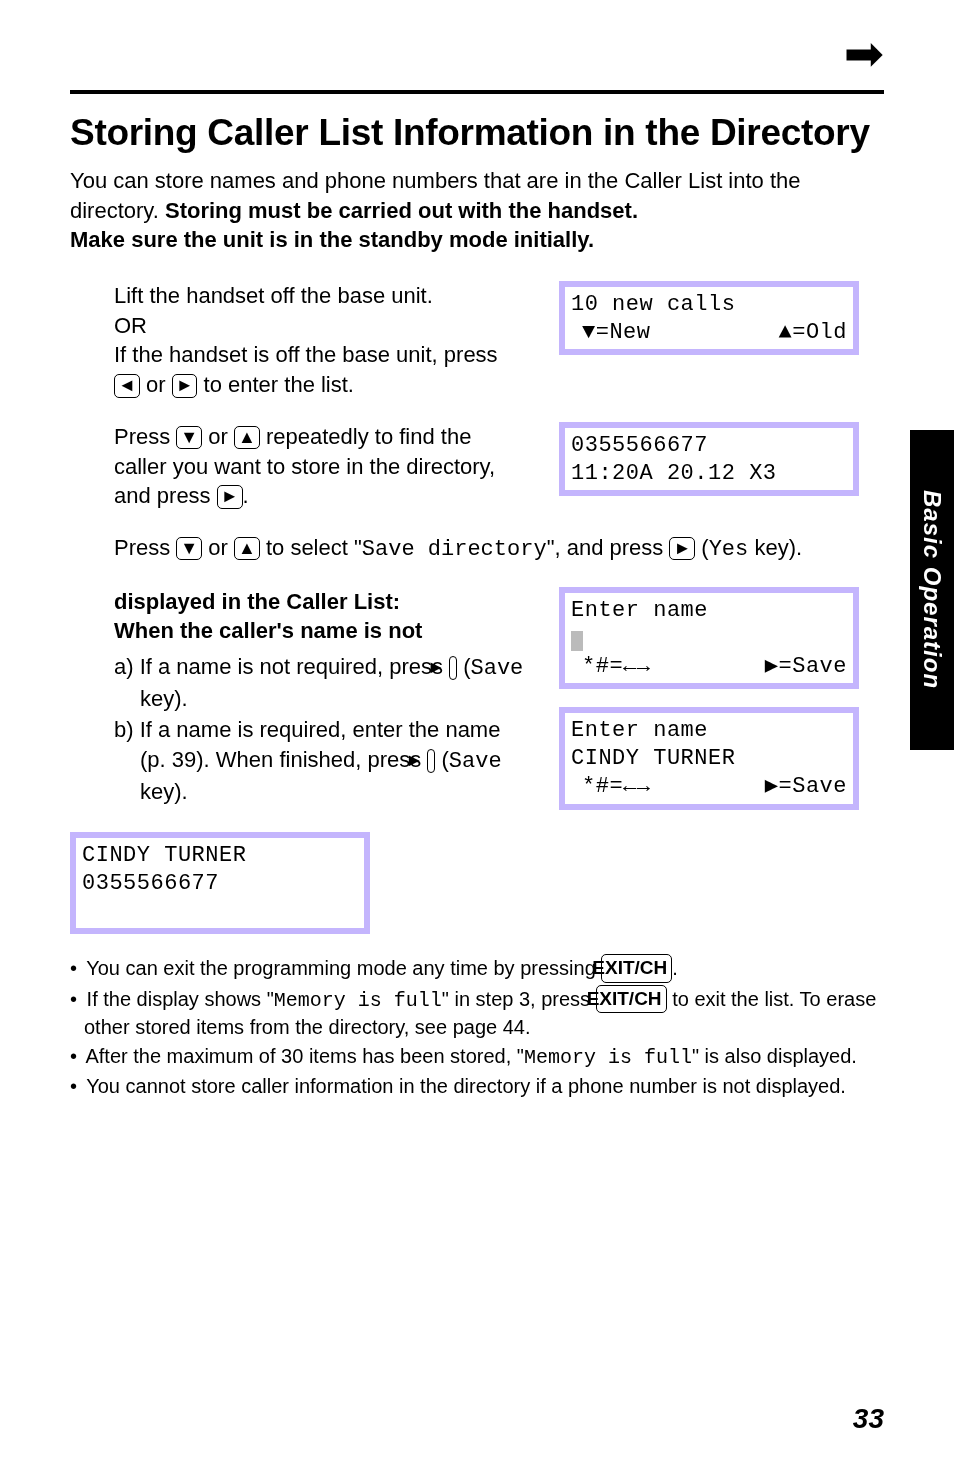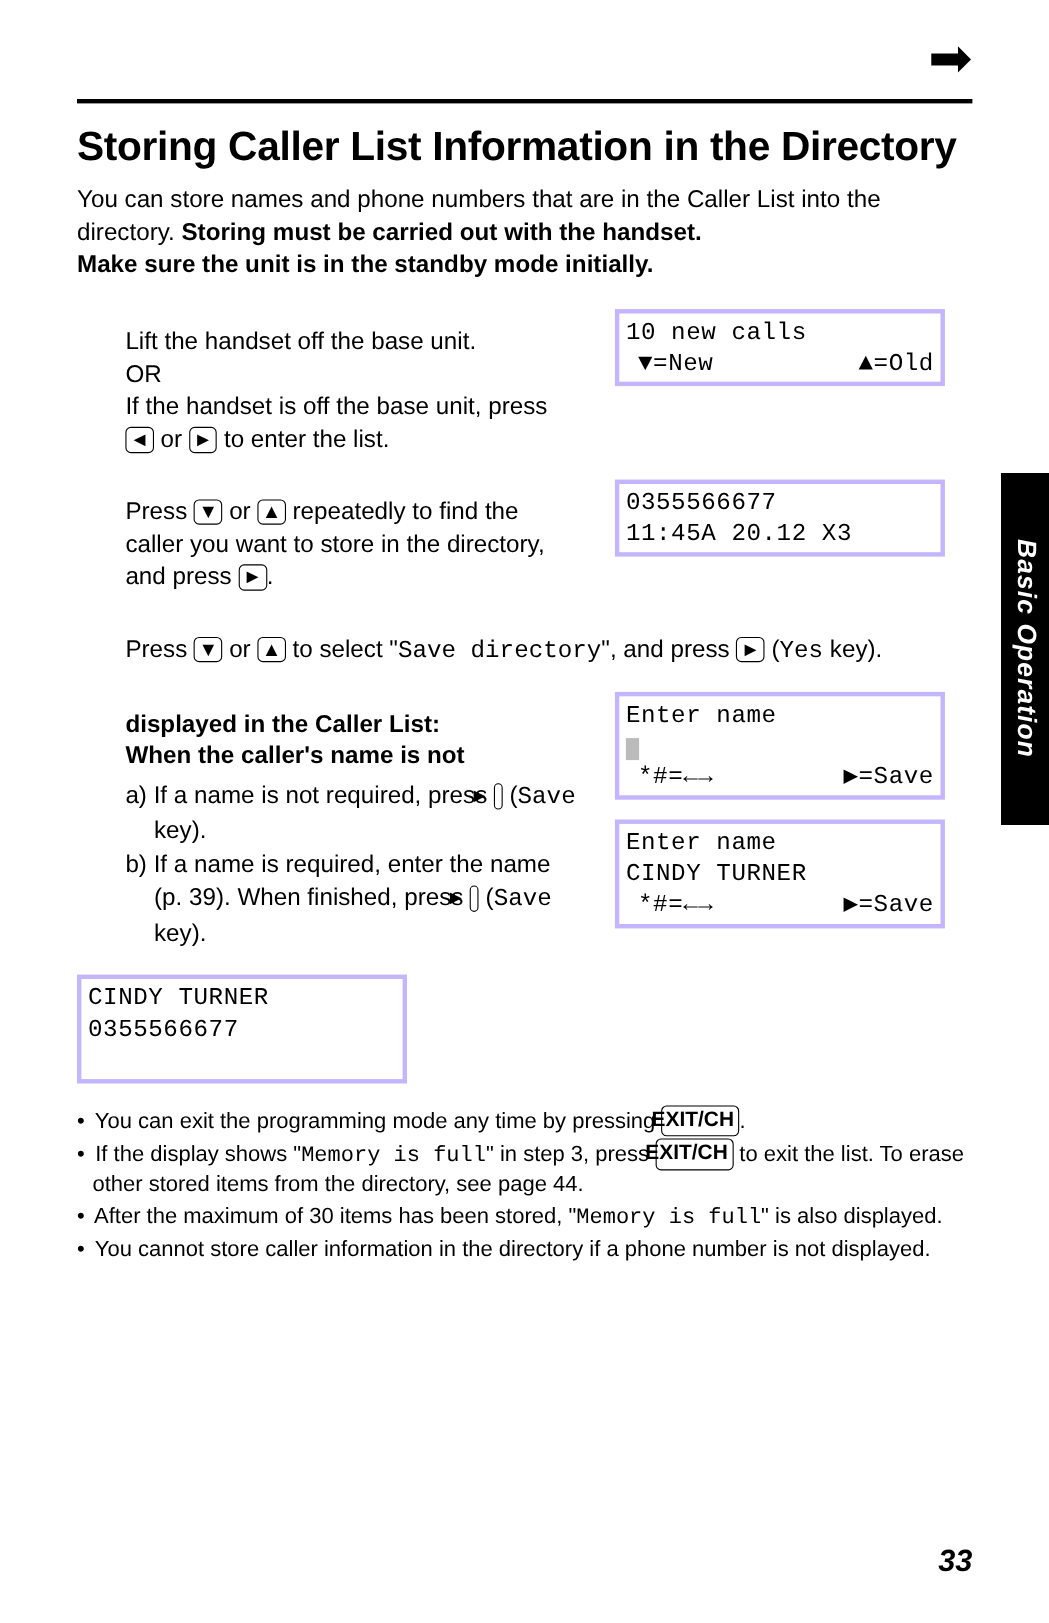--- a/index.html
+++ b/index.html
@@ -46,31 +46,30 @@
   .step {
     display: flex;
     gap: 30px;
     align-items: flex-start;
   }
   .step-text {
     flex: 1;
     font-size: 22px;
     line-height: 1.35;
     padding-left: 44px;
-    margin-top: 14px;
   }
   .step-screens {
     width: 300px;
     display: flex;
     flex-direction: column;
     gap: 18px;
     margin-right: 25px;
   }
   .lcd {
-    border: 4px solid #c4b5fd;
+    border: 6px solid #c4b5fd;
     font-family: "Courier New", monospace;
     font-size: 22px;
     line-height: 1.28;
     padding: 4px 6px 2px 6px;
     min-height: 60px;
     letter-spacing: 0.5px;
   }
   .lcd .row { display: flex; justify-content: space-between; white-space: pre; margin-left: 11px; }
   .cursor {
     display: inline-block;
@@ -205,21 +204,21 @@
       </div>
     </div>
 
     <div class="step">
       <div class="step-text">
         <span>Press </span><span class="keybtn">▼</span><span> or </span><span class="keybtn">▲</span><span> repeatedly to find the caller you want to store in the directory, and press </span><span class="keybtn">►</span><span>.</span>
       </div>
       <div class="step-screens">
         <div class="lcd">
           <div>0355566677</div>
-          <div>11:45A 20.12 X3</div>
+          <div>11:20A 20.12 X3</div>
         </div>
       </div>
     </div>
 
     <div class="step">
       <div class="step-text">
         <span>Press </span><span class="keybtn">▼</span><span> or </span><span class="keybtn">▲</span><span> to select "</span><span class="mono">Save directory</span><span>", and press </span><span class="keybtn">►</span><span> (</span><span class="mono">Yes</span><span> key).</span>
       </div>
     </div>
 

